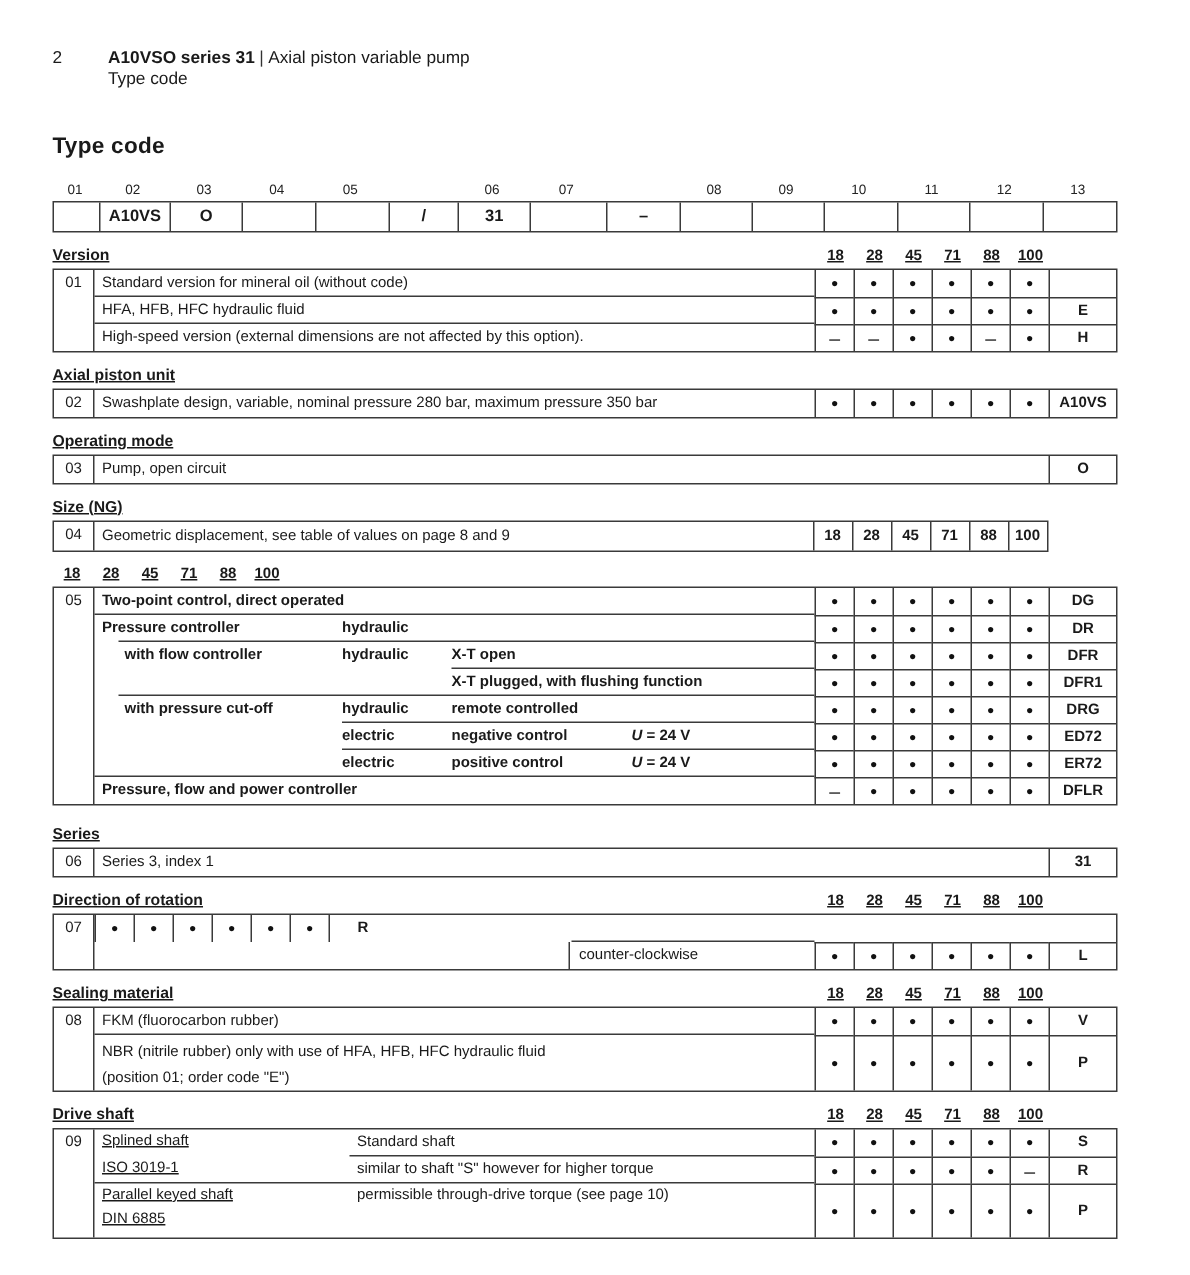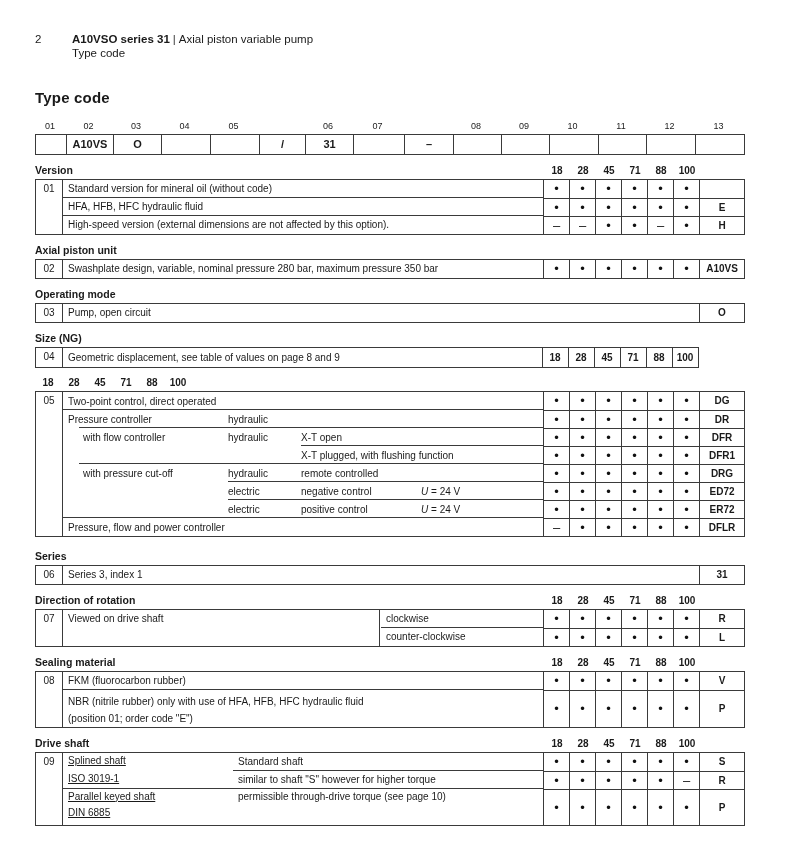--- a/index.html
+++ b/index.html
@@ -25,38 +25,38 @@
   .tclabels span { text-align: center; }
   .tcrow { display: flex; border: 1.5px solid #3a3a3a; height: 21px; }
   .tccell {
     border-left: 1px solid #3a3a3a; display: flex; align-items: center; justify-content: center;
     font-weight: bold; font-size: 11px;
   }
   .tccell:first-child { border-left: none; }
 
   
   .sec { margin-top: 9px; }
-  .sechead { display: flex; align-items: flex-end; margin-bottom: 3px; }
+  .sechead { display: flex; align-items: flex-end; margin-bottom: 3px; text-decoration: underline; }
   .sechead .st { flex: 1; font-size: 10.5px; font-weight: bold; }
   .shgroup { width: 156px; display: flex; }
   .shead { width: 26px; text-align: center; font-weight: bold; font-size: 10px; }
   .spacer45 { width: 45px; }
 
   .sectable { display: flex; border: 1.5px solid #3a3a3a; background: #fff; }
   .sectable.short { width: 663.5px; }
   .numcol { width: 27px; border-right: 1px solid #3a3a3a; text-align: center; padding-top: 3px; font-size: 10px; }
   .rows { flex: 1; display: flex; flex-direction: column; }
   .row { display: flex; height: 18px; position: relative; }
   .row.h37 { height: 37px; }
   .row.h36 { height: 36px; }
 
   .desc { flex: 1; position: relative; }
   .desc.pad { display: flex; align-items: center; padding-left: 5px; }
   .desc .tl { position: absolute; top: -0.5px; right: 0; height: 1px; background: #3a3a3a; }
-  .cs { position: absolute; top: 50%; transform: translateY(-50%); white-space: nowrap; }
+  .cs { position: absolute; top: 50%; transform: translateY(-50%); white-space: nowrap; font-weight: bold; }
   .it { font-style: italic; }
 
   .desc.twoline { display: flex; flex-direction: column; justify-content: flex-end; padding-left: 5px; line-height: 1.62; }
 
   .dflex { display: flex; }
   .dlabel { flex: 1; display: flex; align-items: center; padding-left: 5px; }
   .dval { width: 164px; border-left: 1px solid #3a3a3a; display: flex; align-items: center; padding-left: 6px; }
   .dleft { width: 170px; padding-left: 5px; display: flex; flex-direction: column; justify-content: flex-start; line-height: 1.6; text-decoration: underline; }
   .dright { flex: 1; padding-left: 5px; display: flex; align-items: center; }
   .dright.top { align-items: flex-start; padding-top: 2.5px; }
@@ -436,24 +436,20 @@
           <span class="shead">71</span>
           <span class="shead">88</span>
           <span class="shead">100</span>
         </span>
       <span class="spacer45"></span>
     </div>
     <div class="sectable">
       <div class="numcol">07</div>
       <div class="rows">
         <div class="row">
-          <div class="desc dflex">
-            <span class="dlabel">Viewed on drive shaft</span>
-            <span class="dval">clockwise</span>
-          </div>
           <div class="dotswrap">
               <span class="dcell">•</span>
               <span class="dcell">•</span>
               <span class="dcell">•</span>
               <span class="dcell">•</span>
               <span class="dcell">•</span>
               <span class="dcell">•</span>
             </div>
           <div class="codecell">R</div>
         </div>

